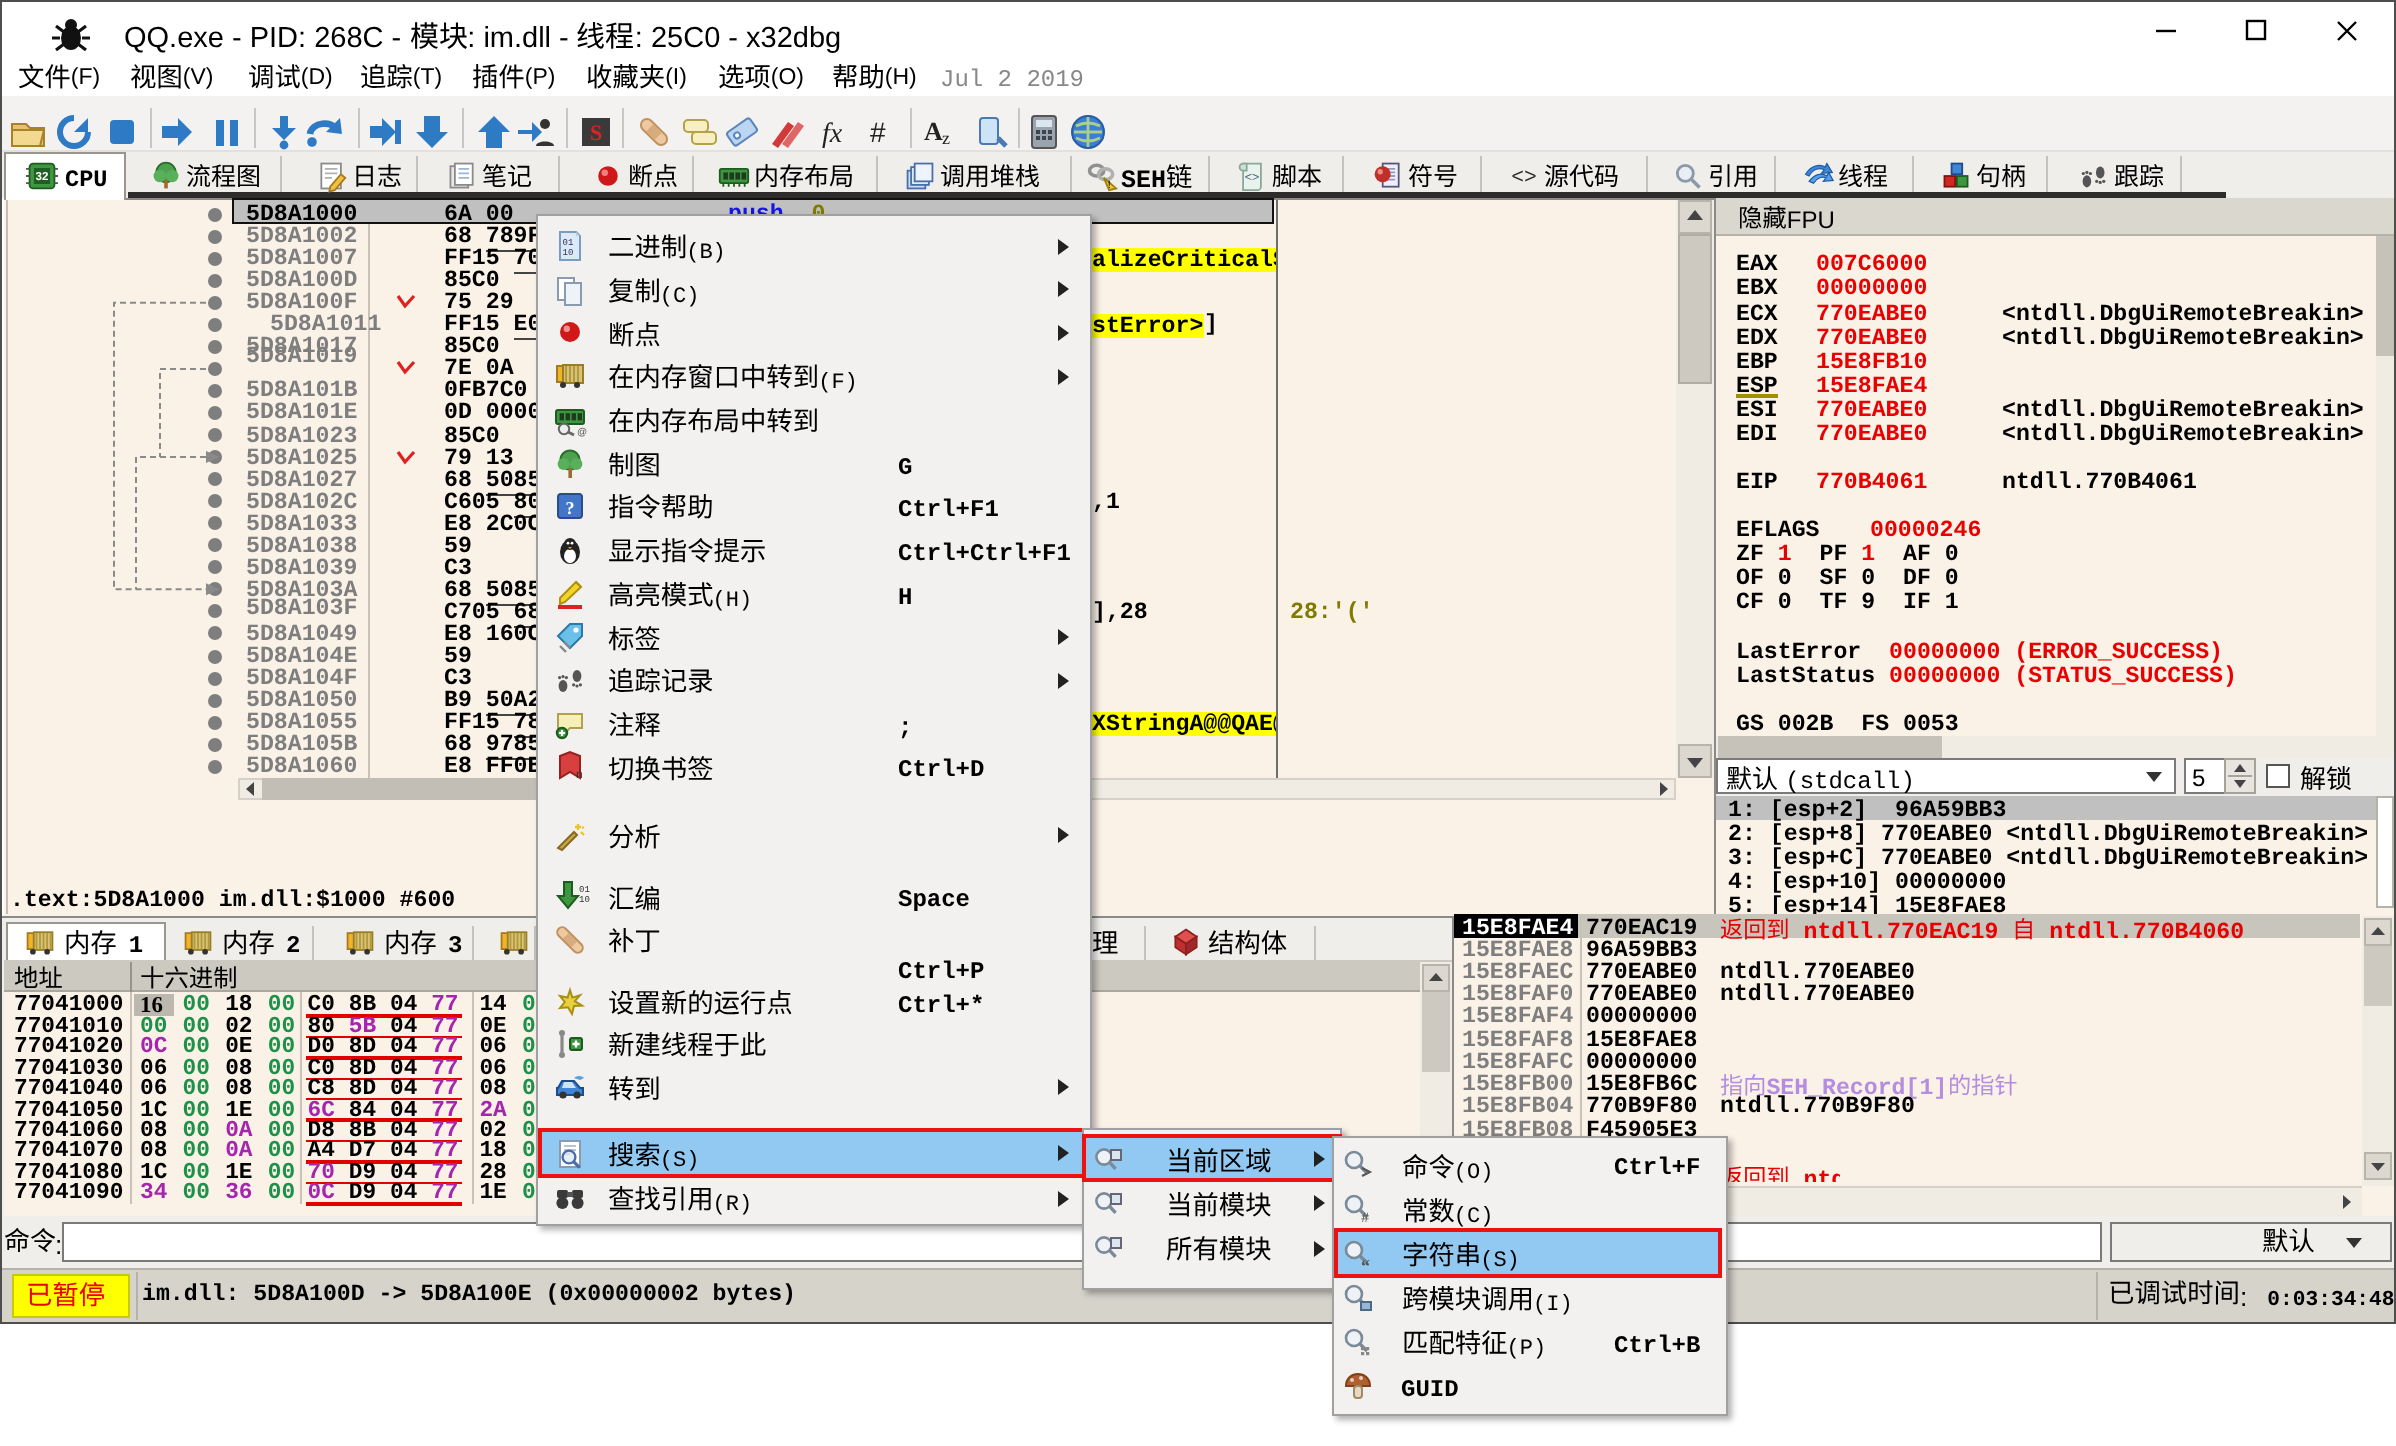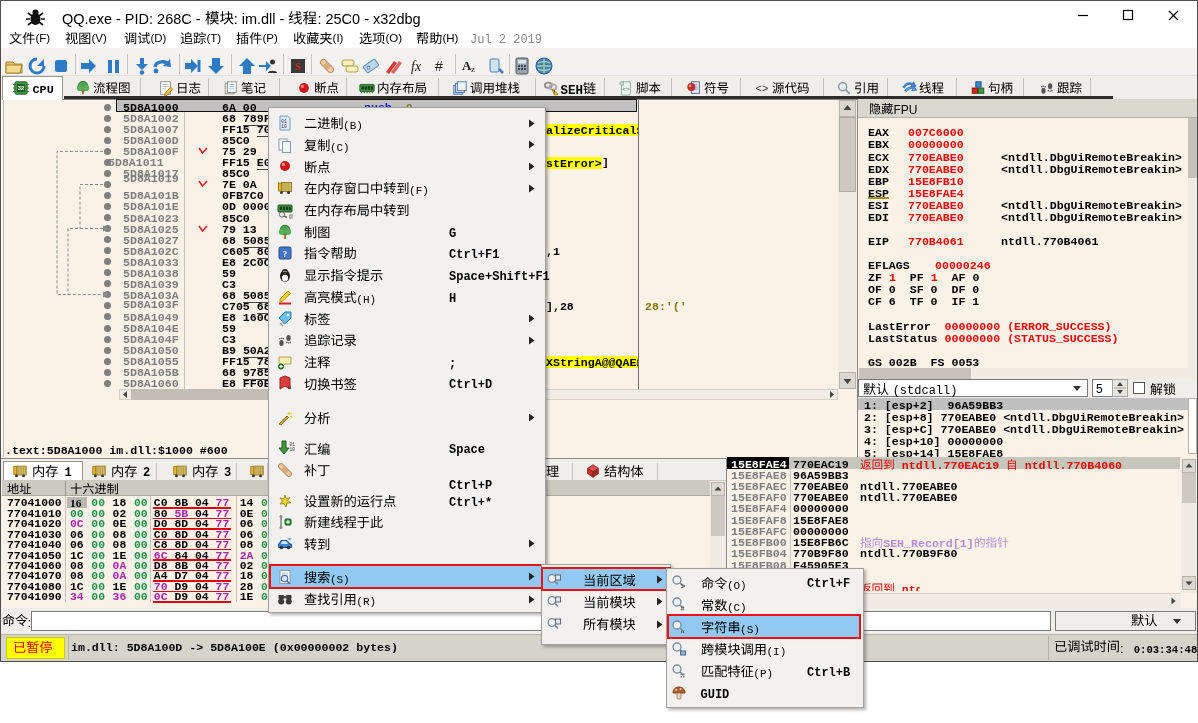--- a/index.html
+++ b/index.html
@@ -400,21 +400,21 @@
 <div class="m" style="left:222px;top:113.05px;">68 <i style="border-bottom:1px solid #444">789FDA5D</i></div>
 <div class="m" style="left:123px;top:124.1px;"><i style="color:#7e7e7e">5D8A1007</i></div>
 <div class="m" style="left:222px;top:124.1px;">FF15 <i style="border-bottom:1px solid #444">70A08B5D</i></div>
 <div class="m" style="left:123px;top:135.15px;"><i style="color:#7e7e7e">5D8A100D</i></div>
 <div class="m" style="left:222px;top:135.15px;">85C0</div>
 <div class="m" style="left:123px;top:146.2px;"><i style="color:#7e7e7e">5D8A100F</i></div>
 <div class="m" style="left:222px;top:146.2px;">75 29</div>
 <svg style="left:198px;top:147.2px;width:10px;height:8px" viewBox="0 0 10 8">
     <path d="M1 1l3.5 5L9 1" stroke="#d22" stroke-width="1.6" fill="none"></path>
   </svg>
-<div class="m" style="left:108px;top:157.25px;"><i style="color:#7e7e7e">5D8A1011</i></div>
+<div class="m" style="left:135px;top:157.25px;"><i style="color:#7e7e7e">5D8A1011</i></div>
 <div class="m" style="left:222px;top:157.25px;">FF15 <i style="border-bottom:1px solid #444">E0A08B5D</i></div>
 <div class="m" style="left:123px;top:168.3px;"><i style="color:#7e7e7e">5D8A1017</i></div>
 <div class="m" style="left:222px;top:168.3px;">85C0</div>
 <div class="m" style="left:123px;top:173px;"><i style="color:#7e7e7e">5D8A1019</i></div>
 <div class="m" style="left:222px;top:179.35000000000002px;">7E 0A</div>
 <svg style="left:198px;top:180.35000000000002px;width:10px;height:8px" viewBox="0 0 10 8">
     <path d="M1 1l3.5 5L9 1" stroke="#d22" stroke-width="1.6" fill="none"></path>
   </svg>
 <div class="m" style="left:123px;top:190.4px;"><i style="color:#7e7e7e">5D8A101B</i></div>
 <div class="m" style="left:222px;top:190.4px;">0FB7C0</div>
@@ -544,21 +544,21 @@
 <div class="m" style="left:908px;top:211.89000000000001px;"><i style="color:#e90000">770EABE0</i></div>
 <div class="m" style="left:1001px;top:211.89000000000001px;"><i style="color:#000">&lt;ntdll.DbgUiRemoteBreakin&gt;</i></div>
 <div class="m" style="left:868px;top:236.03px;"><i>EIP</i></div>
 <div class="m" style="left:908px;top:236.03px;"><i style="color:#e90000">770B4061</i></div>
 <div class="m" style="left:1001px;top:236.03px;"><i style="color:#000">ntdll.770B4061</i></div>
 <div style="left:868px;top:197.35px;width:21px;height:1.5px;background:#a09000"></div>
 <div class="m" style="left:868px;top:260.17px;">EFLAGS</div>
 <div class="m" style="left:935px;top:260.17px;"><i style="color:#e90000">00000246</i></div>
 <div class="m" style="left:868px;top:272.24px;">ZF <i style="color:#e90000">1</i>  PF <i style="color:#e90000">1</i>  AF 0</div>
 <div class="m" style="left:868px;top:284.31px;">OF 0  SF 0  DF 0</div>
-<div class="m" style="left:868px;top:296.38px;">CF 6  TF 0  IF 1</div>
+<div class="m" style="left:868px;top:296.38px;">CF 0  TF 9  IF 1</div>
 <div class="m" style="left:868px;top:320.52px;">LastError  <i style="color:#e90000">00000000 (ERROR_SUCCESS)</i></div>
 <div class="m" style="left:868px;top:332.59000000000003px;">LastStatus <i style="color:#e90000">00000000 (STATUS_SUCCESS)</i></div>
 <div class="m" style="left:868px;top:356.73px;">GS 002B  FS 0053</div>
 <div style="left:858px;top:99px;width:339px;height:19px;background:#dad7cf;border-bottom:1px solid #b5b2aa"></div>
 <div class="line" style="left:869px;top:103px;font:12px 'Liberation Sans'"><svg class="k" style="width:24.4px;height:12.2px;vertical-align:-1.5px" viewBox="0 0 24.4 12.2">
       <g fill="#000" transform="translate(0,10.31) scale(0.0122,-0.0122)">
         <use href="#c9690" x="0"></use>
         <use href="#c85CF" x="1000"></use>
       </g>
     </svg>FPU</div>
@@ -1059,21 +1059,21 @@
 <div class="line u13" style="left:303.5px;top:269.09999999999997px"><svg class="k" style="width:79.2px;height:13.2px;vertical-align:0px" viewBox="0 0 79.2 13.2">
       <g fill="#000" transform="translate(0,11.15) scale(0.0132,-0.0132)">
         <use href="#c663E" x="0"></use>
         <use href="#c793A" x="1000"></use>
         <use href="#c6307" x="2000"></use>
         <use href="#c4EE4" x="3000"></use>
         <use href="#c63D0" x="4000"></use>
         <use href="#c793A" x="5000"></use>
       </g>
     </svg><span style="font-size:11px;font-family:'Liberation Mono';vertical-align:1px"></span></div>
-<div class="line" style="left:449px;top:269.9px;font:12px 'Liberation Mono';font-weight:bold">Space+Shift+F1</div>
+<div class="line" style="left:449px;top:269.9px;font:12px 'Liberation Mono';font-weight:bold">Ctrl+Ctrl+F1</div>
 <svg style="left:277px;top:288.6px;width:16px;height:16px" viewBox="0 0 16 16">
     <path d="M3 10L11 2l2.5 2.5L5.5 12 3 13z" fill="#f5d428" stroke="#b09010"></path>
     <path d="M11 2l2.5 2.5" stroke="#b09010"></path>
     <rect x="2" y="13.5" width="12" height="2" fill="#e02020"></rect>
   </svg>
 <div class="line u13" style="left:303.5px;top:290.8px"><svg class="k" style="width:52.8px;height:13.2px;vertical-align:0px" viewBox="0 0 52.8 13.2">
       <g fill="#000" transform="translate(0,11.15) scale(0.0132,-0.0132)">
         <use href="#c9AD8" x="0"></use>
         <use href="#c4EAE" x="1000"></use>
         <use href="#c6A21" x="2000"></use>

